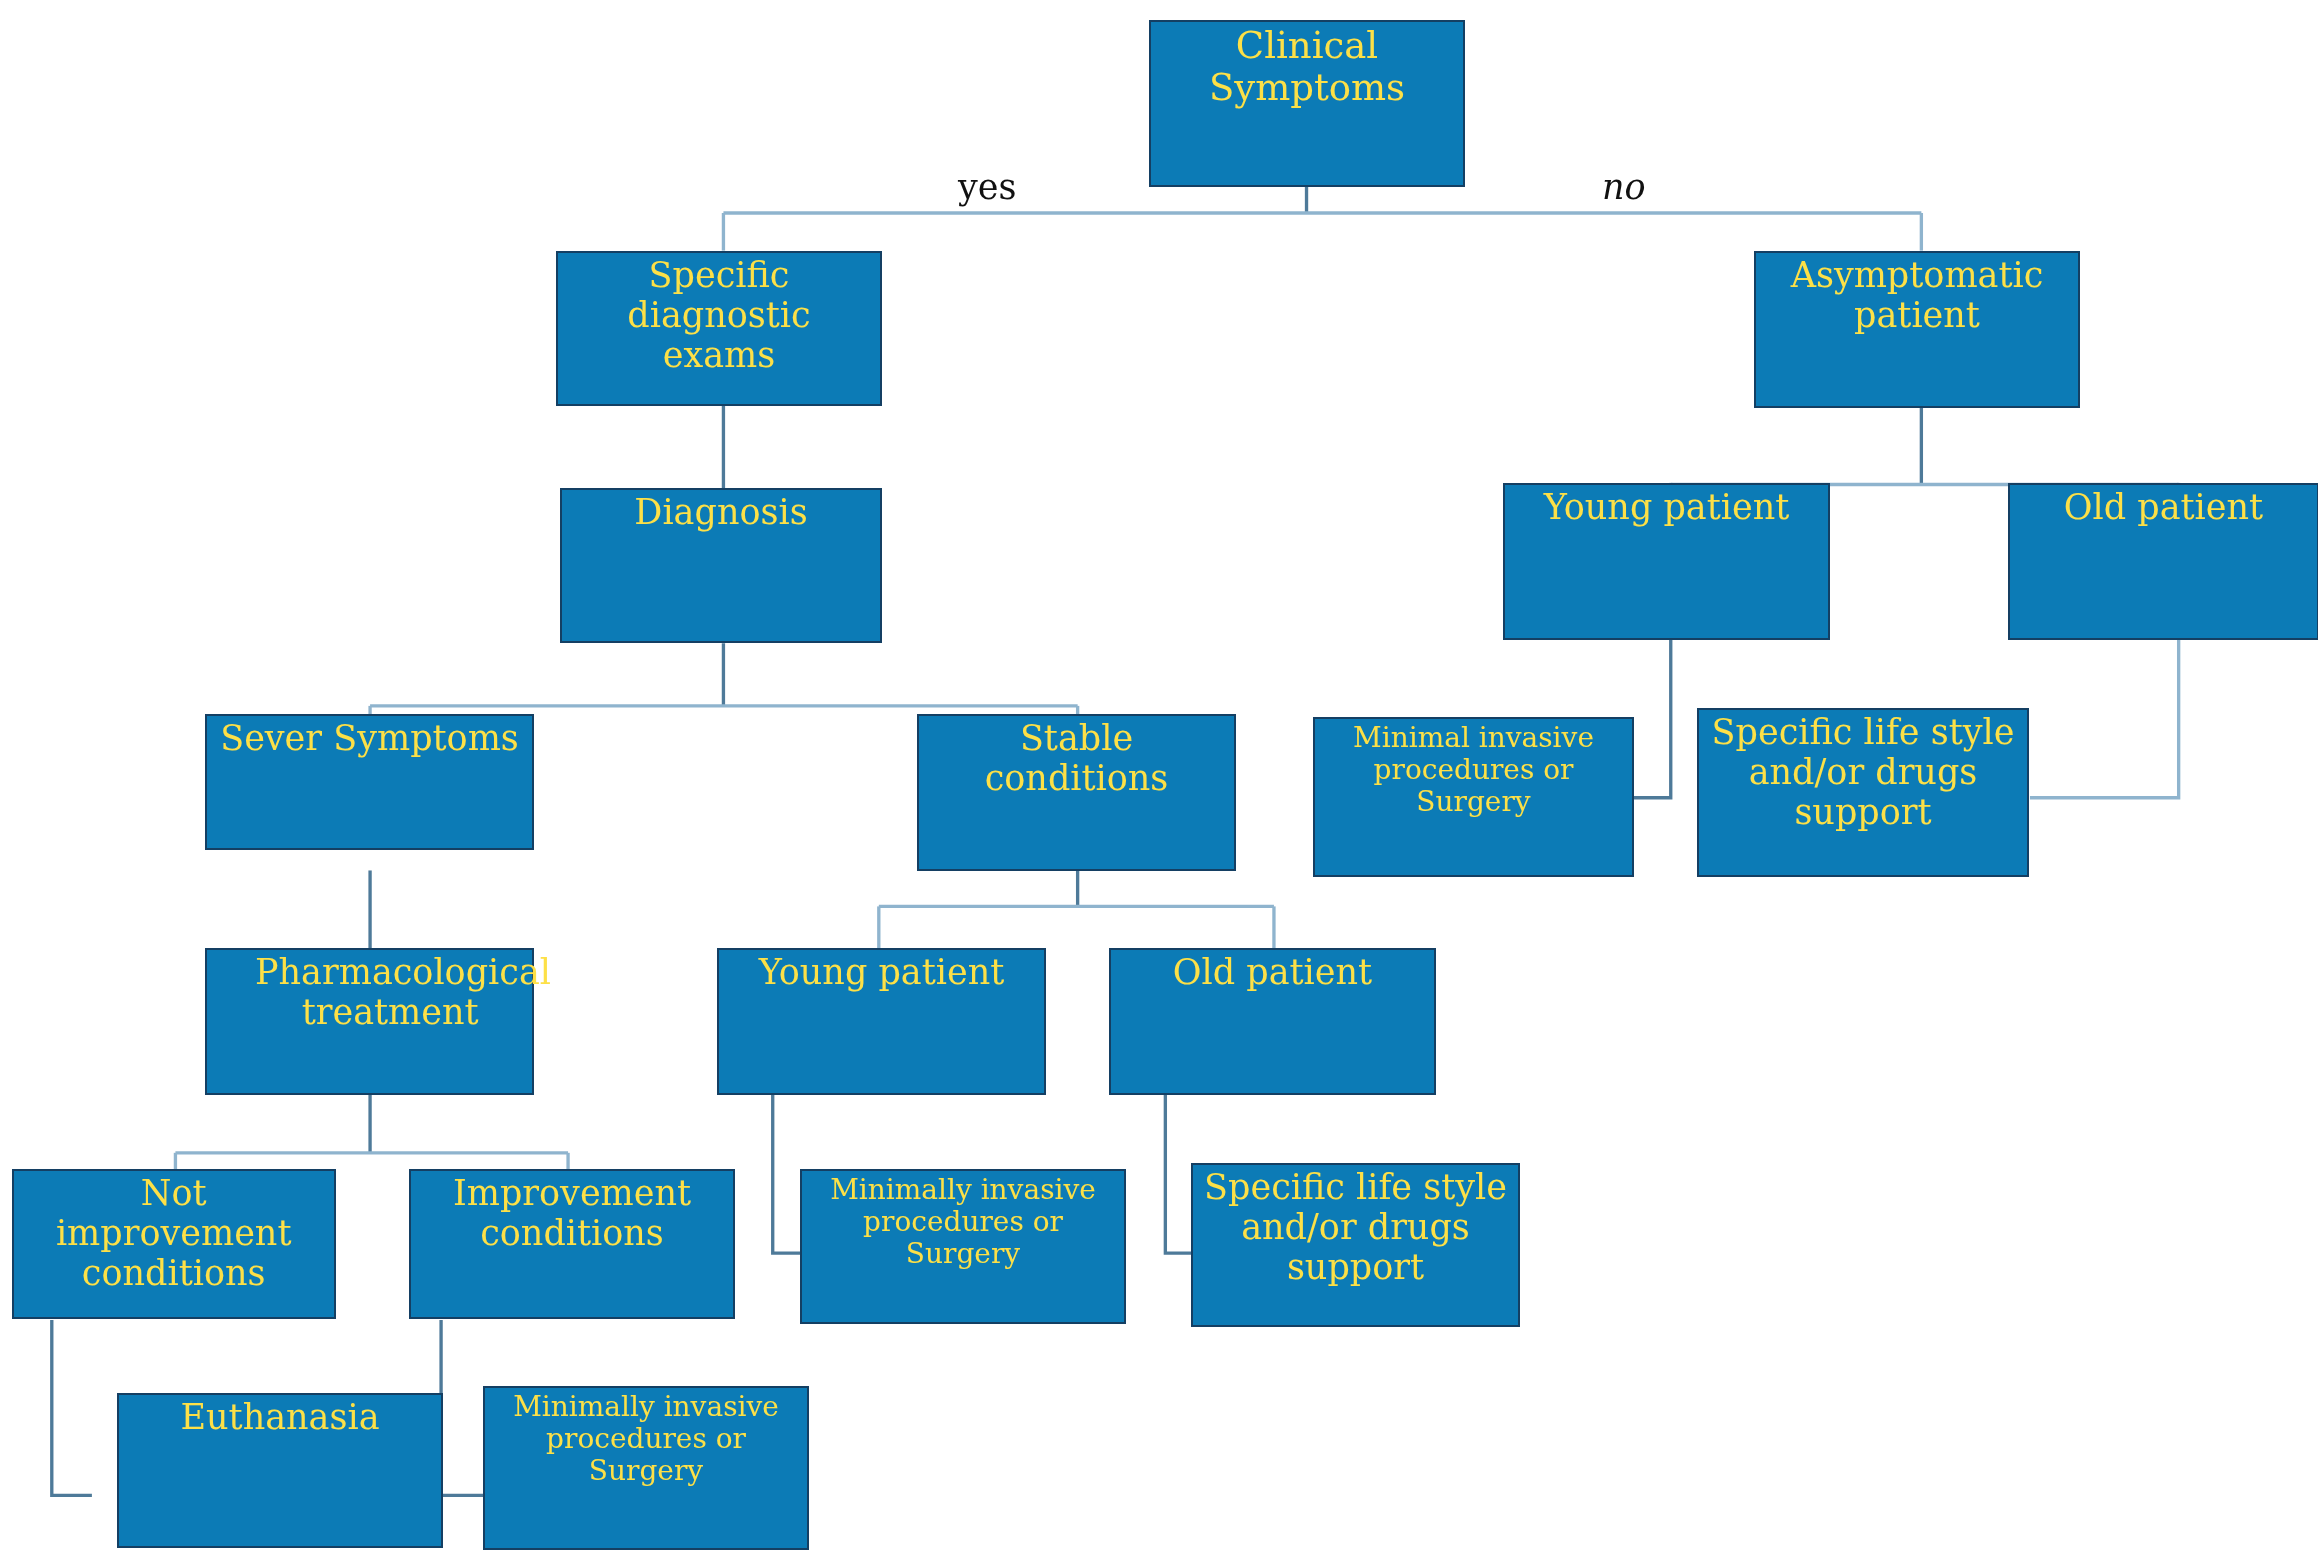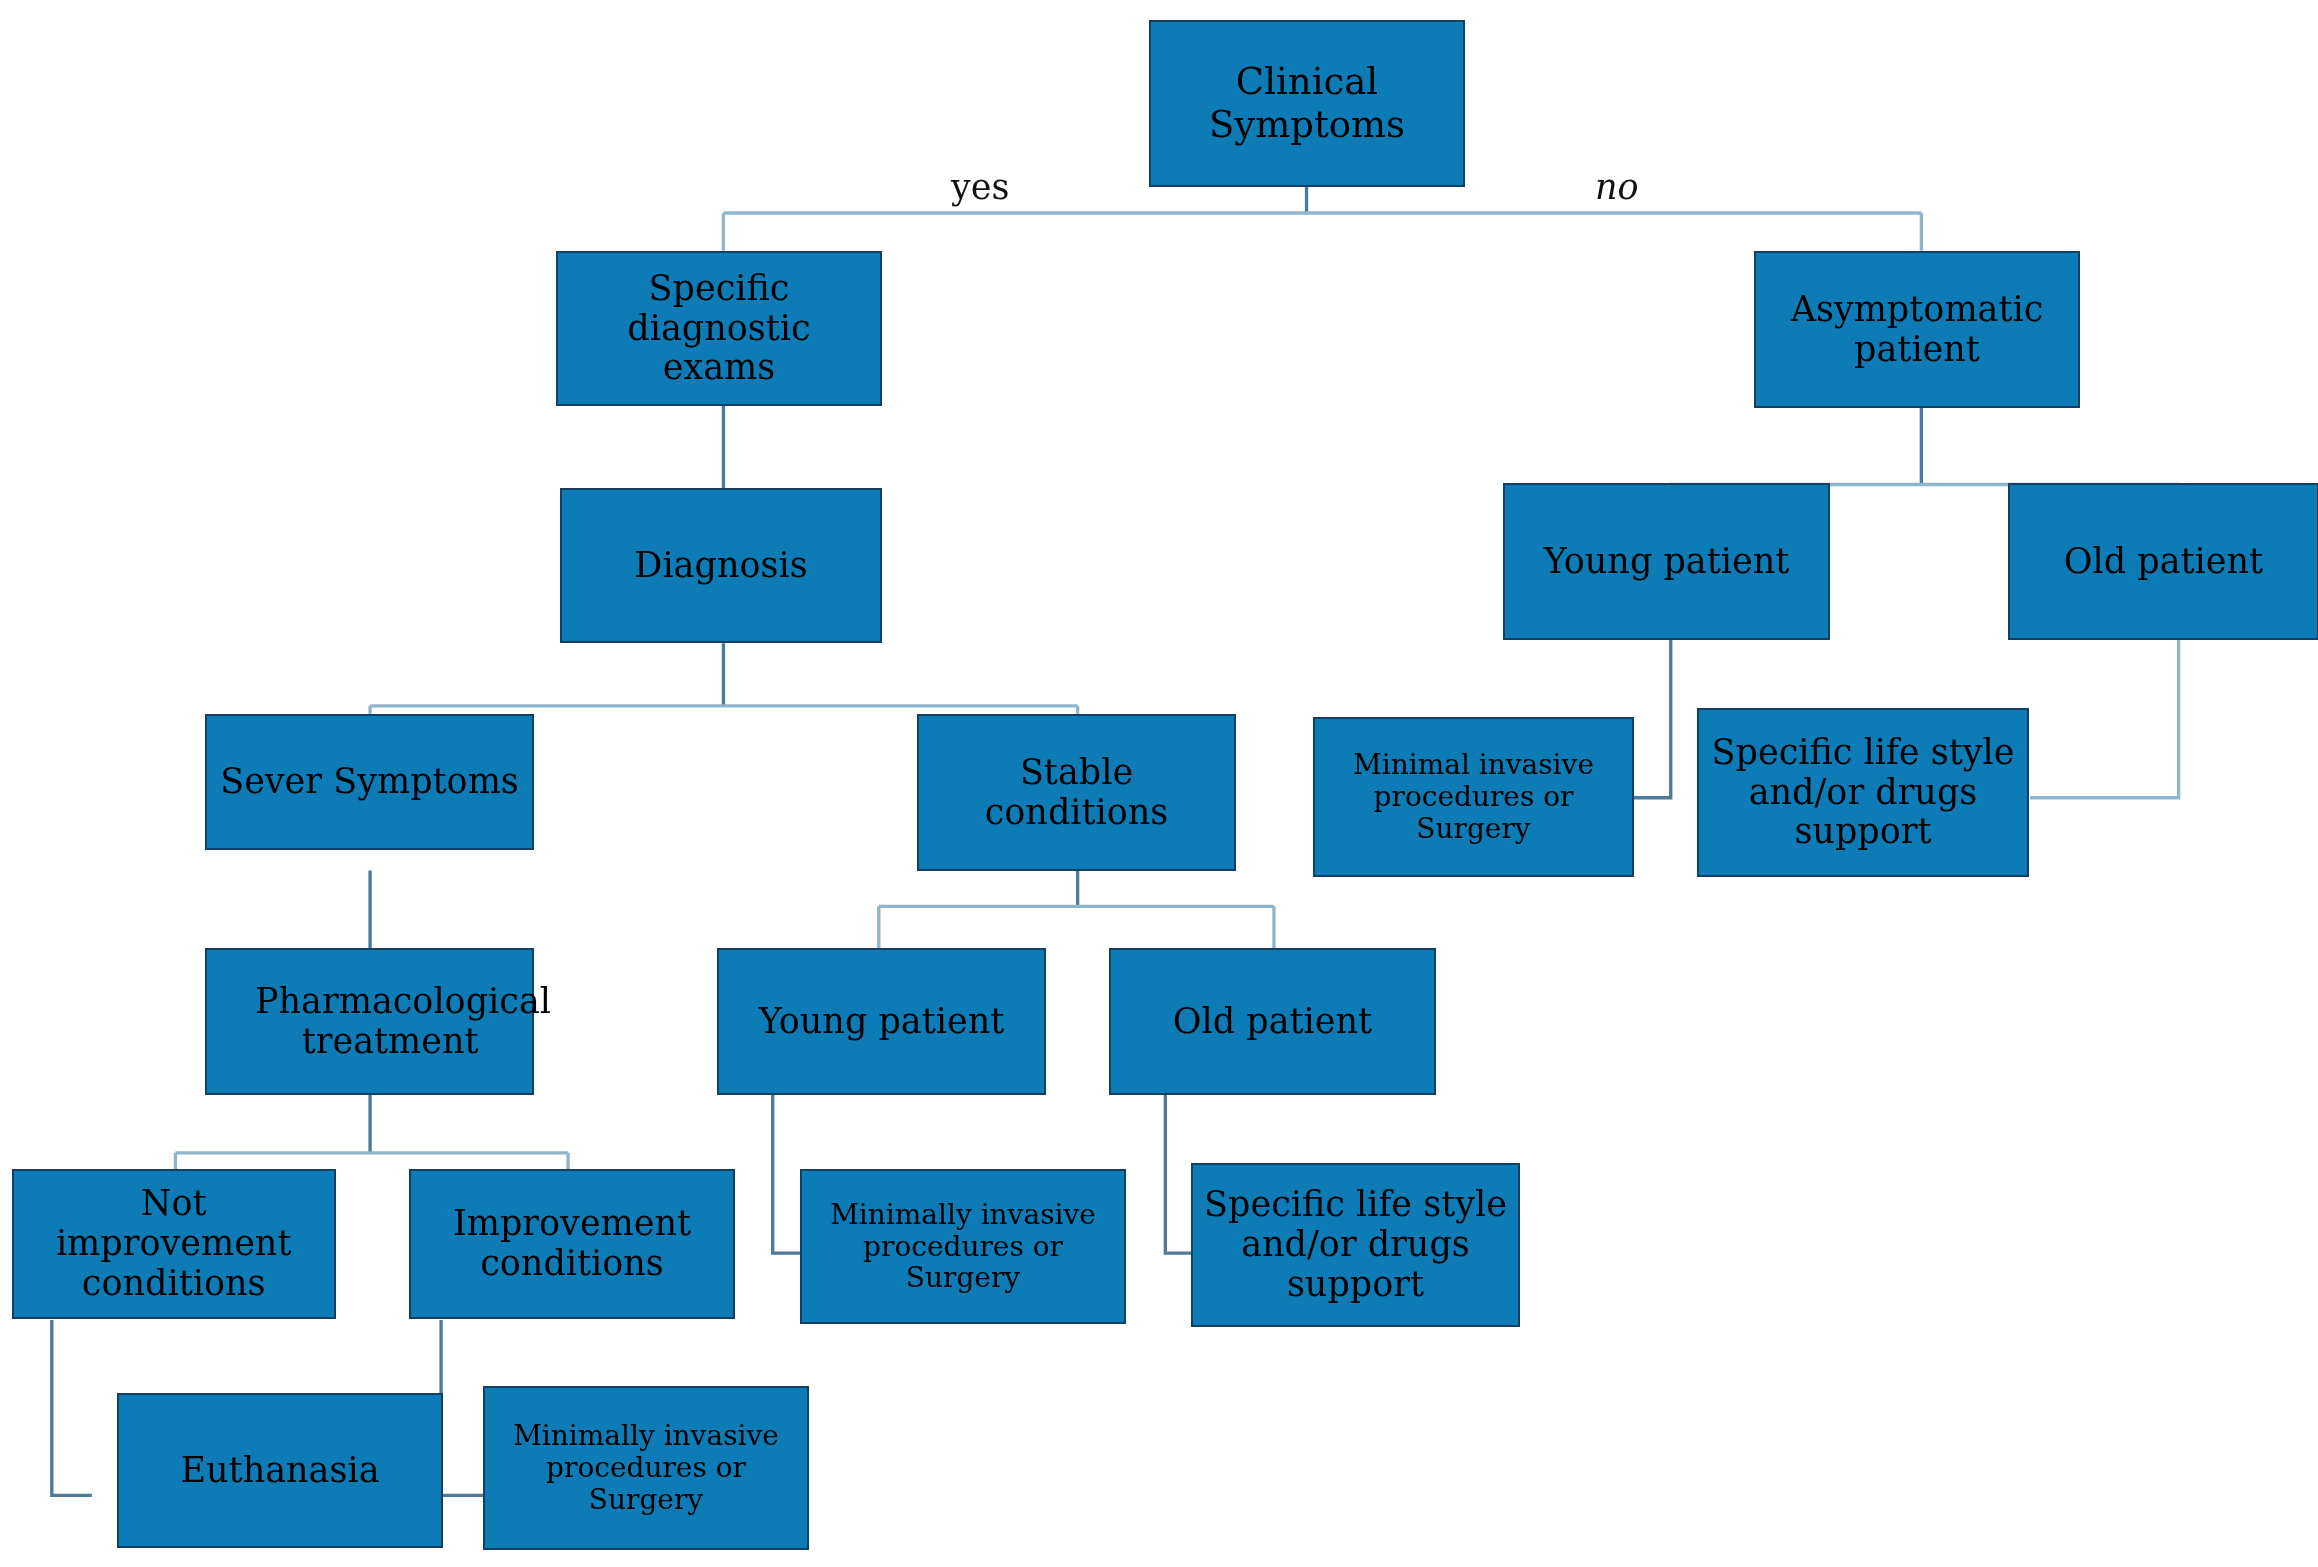--- a/index.html
+++ b/index.html
@@ -10,40 +10,40 @@
     background:#ffffff;
     overflow:hidden;
     font-family:"DejaVu Serif","Liberation Serif",serif;
   }
   #wires{position:absolute;left:0;top:0;width:2319px;height:1568px;}
   .node{
     position:absolute;
     box-sizing:border-box;
     background:#0C7BB6;
     border:2.5px solid #143F63;
-    color:#000000;
+    color:#fde047;
     display:flex;
-    align-items:center;
     justify-content:center;
     text-align:center;
     line-height:1.14;
     padding:3.3px 6.7px;
     z-index:5;
     font-weight:400;
   }
   .node span{display:block;width:100%;white-space:pre-line;}
   .fs-lg{font-size:37px;}
   .fs-md{font-size:35px;}
   .fs-sm{font-size:28px;}
   .edge-label{
     position:absolute;
     color:#111111;
     font-size:35px;
     z-index:6;
     font-family:"DejaVu Serif","Liberation Serif",serif;
+    margin-left:7px;
   }
 </style>
 </head>
 <body>
 
 <div id="stage">
 
   <svg id="wires" viewBox="0 0 2776 1877" xmlns="http://www.w3.org/2000/svg">
     <g fill="none" stroke="#8FB4CE" stroke-width="4">
 

